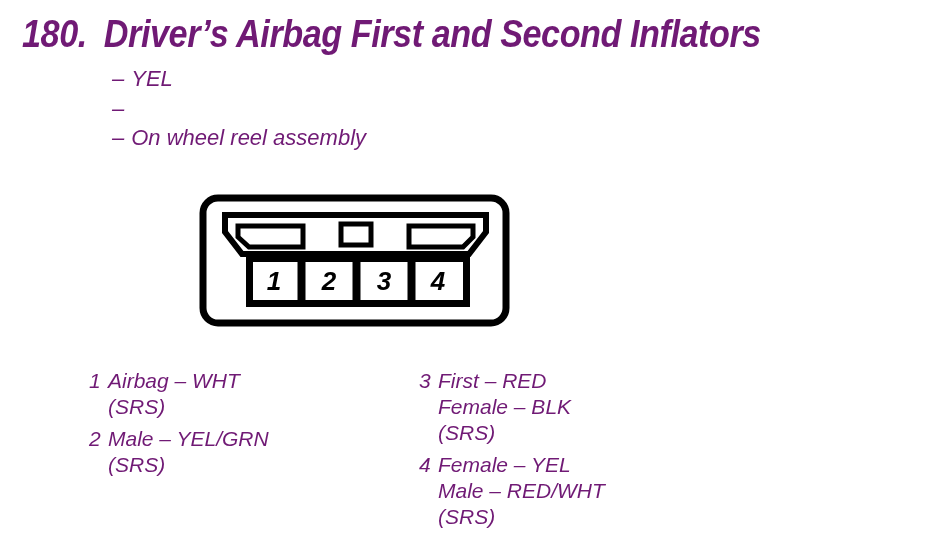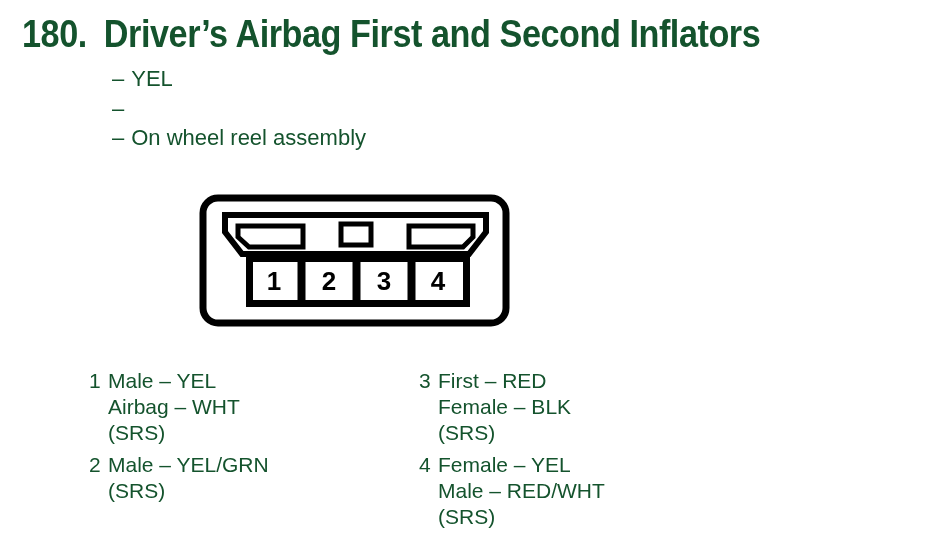--- a/index.html
+++ b/index.html
@@ -1,22 +1,23 @@
 <!DOCTYPE html>
 <html><head>
 <meta charset="utf-8">
 <style>
   html,body { margin:0; padding:0; background:#ffffff; }
   .page {
     position:relative;
     width:852px; height:548px;
     background:#ffffff;
-    color:#14532d;
+    color:#701a75;
     font-family:"Liberation Sans", sans-serif;
     overflow:hidden;
+    font-style:italic;
   }
 
   
   .title-row {
     position:absolute; left:22px; top:12px;
     display:flex;
     font-weight:bold; font-size:38px; line-height:44px;
     letter-spacing:-0.5px;
     white-space:nowrap;
     transform:scaleX(0.9); transform-origin:left top;
@@ -97,21 +98,20 @@
       <text x="130" y="96" text-anchor="middle" class="pin-number-text">2</text>
       <text x="185" y="96" text-anchor="middle" class="pin-number-text">3</text>
       <text x="239" y="96" text-anchor="middle" class="pin-number-text">4</text>
     </svg>
   </div>
 
   <div class="legend-col legend-col-1">
     <div class="legend-entry">
       <span class="legend-pin">1</span>
       <div class="legend-lines">
-        <div>Male – YEL</div>
         <div>Airbag – WHT</div>
         <div>(SRS)</div>
       </div>
     </div>
     <div class="legend-entry">
       <span class="legend-pin">2</span>
       <div class="legend-lines">
         <div>Male – YEL/GRN</div>
         <div>(SRS)</div>
       </div>

